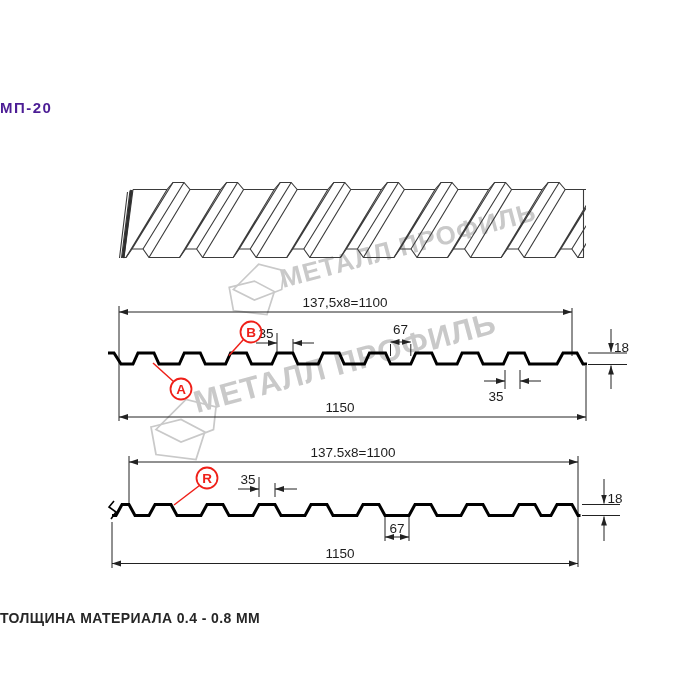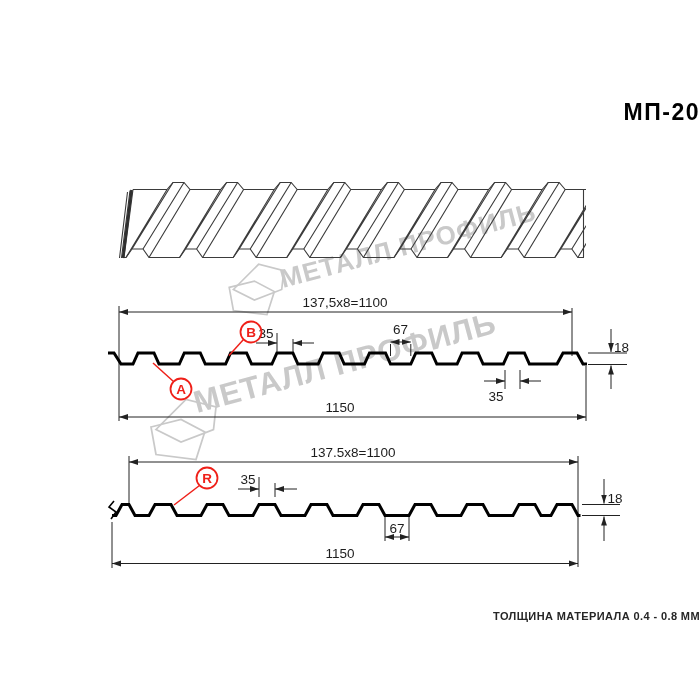--- a/index.html
+++ b/index.html
@@ -1,23 +1,23 @@
 <!DOCTYPE html>
 <html><head>
 <meta charset="utf-8">
 <style>
   html,body{margin:0;padding:0;background:#ffffff;}
   .canvas{position:relative;width:700px;height:700px;background:#ffffff;overflow:hidden;
           font-family:"Liberation Sans",sans-serif;}
   .title{position:absolute;top:54px;left:0;width:700px;text-align:center;
          font-size:37px;font-weight:800;letter-spacing:2px;color:#1c1c1c;}
-  .subtitle{position:absolute;top:99px;left:0;width:700px;text-align:right;
-         font-size:23px;font-weight:700;letter-spacing:1.5px;color:#000000;}
-  .footer{position:absolute;top:610px;left:0;width:700px;text-align:right;
-         font-size:11px;font-weight:600;letter-spacing:.4px;color:#262626;}
+  .subtitle{position:absolute;top:99px;left:0;width:700px;text-align:left;
+         font-size:15px;font-weight:700;letter-spacing:1.5px;color:#4c1d95;}
+  .footer{position:absolute;top:610px;left:0;width:700px;text-align:left;
+         font-size:14px;font-weight:600;letter-spacing:.4px;color:#262626;}
   svg{position:absolute;top:0;left:0;}
   .dimtxt{font:13.5px "Liberation Sans",sans-serif;fill:#1d1d1d;stroke:none;}
   .lbltxt{font:600 13.5px "Liberation Sans",sans-serif;fill:#ef2019;stroke:none;}
   .wmtxt{font:700 26px "Liberation Sans",sans-serif;fill:#c9c9c9;stroke:none;letter-spacing:1px;}
   .wmtxt2{font:700 31px "Liberation Sans",sans-serif;fill:#c9c9c9;stroke:none;letter-spacing:1px;}
 </style>
 </head>
 <body>
 
 <div class="canvas">

